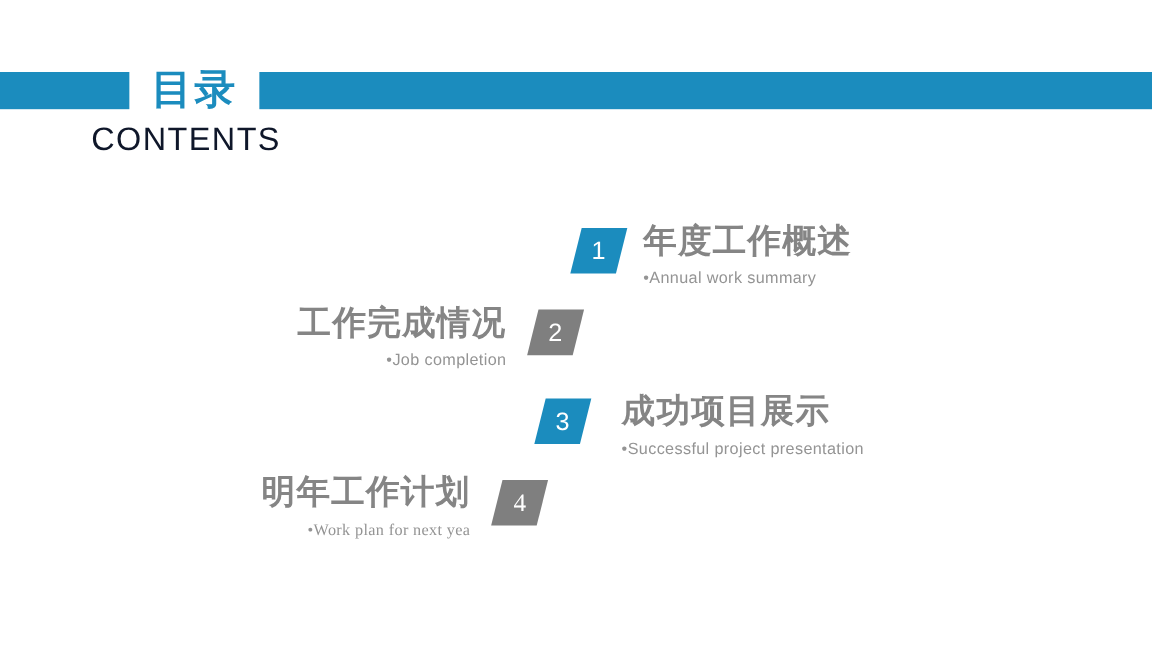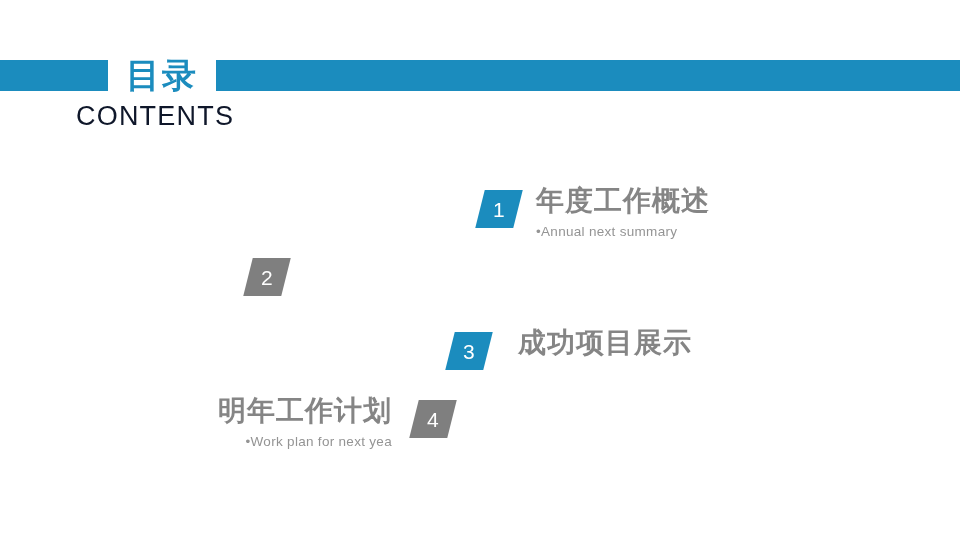--- a/index.html
+++ b/index.html
@@ -118,55 +118,60 @@
   
   #item-1 { left: 480px; top: 190px; }
   #item-1 .texts { margin-left: 18px; margin-top: -4px; }
 
   #item-2 { left: 248px; top: 258px; }
   #item-2 .texts { margin-right: 22px; margin-top: -4px; }
 
   #item-3 { left: 450px; top: 332px; }
   #item-3 .texts { margin-left: 30px; margin-top: -4px; }
 
-  #item-4 { left: 218px; top: 400px; }
+  #item-4 { left: 218px; top: 400px; font-family: Liberation Serif, serif; }
   #item-4 .texts { margin-right: 22px; margin-top: -4px; }
 </style>
 </head>
 <body>
 
 <div class="slide">
 
   <div class="header-bar-left"></div>
   <div class="header-bar-right"></div>
   <div class="header-title-cn">目录</div>
   <div class="header-title-en">CONTENTS</div>
 
   <div class="item" id="item-1">
     <div class="badge blue">
       <span>1</span>
     </div>
     <div class="texts right-side">
       <div class="title-cn">年度工作概述</div>
-      <div class="sub-en">•Annual next  summary</div>
+      <div class="sub-en">•Annual work  summary</div>
     </div>
   </div>
 
   <div class="item" id="item-2">
+    <div class="texts left-side">
+      <div class="title-cn">工作完成情况</div>
+      <div class="sub-en">•Job completion</div>
+    </div>
     <div class="badge gray">
       <span>2</span>
     </div>
   </div>
 
   <div class="item" id="item-3">
     <div class="badge blue">
       <span>3</span>
     </div>
     <div class="texts right-side">
       <div class="title-cn">成功项目展示</div>
+      <div class="sub-en">•Successful project presentation</div>
     </div>
   </div>
 
   <div class="item" id="item-4">
     <div class="texts left-side">
       <div class="title-cn">明年工作计划</div>
       <div class="sub-en">•Work plan for next yea</div>
     </div>
     <div class="badge gray">
       <span>4</span>

